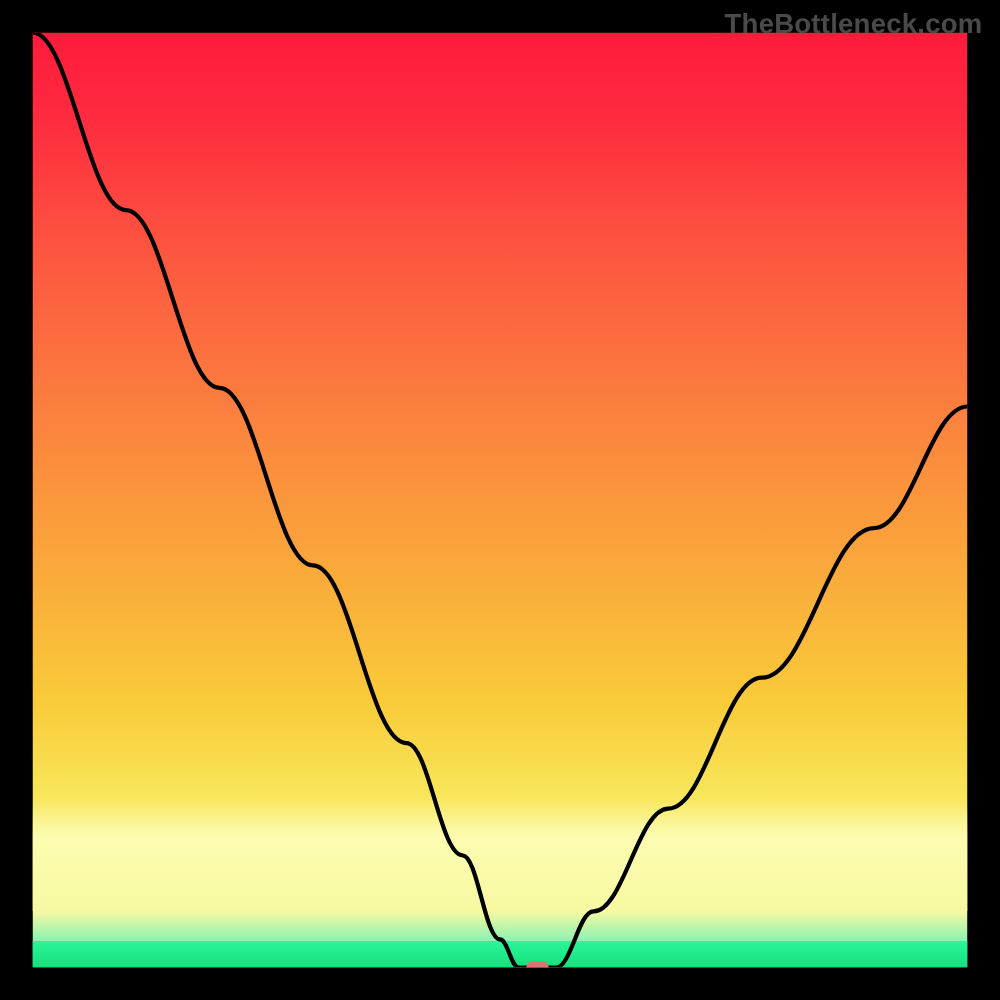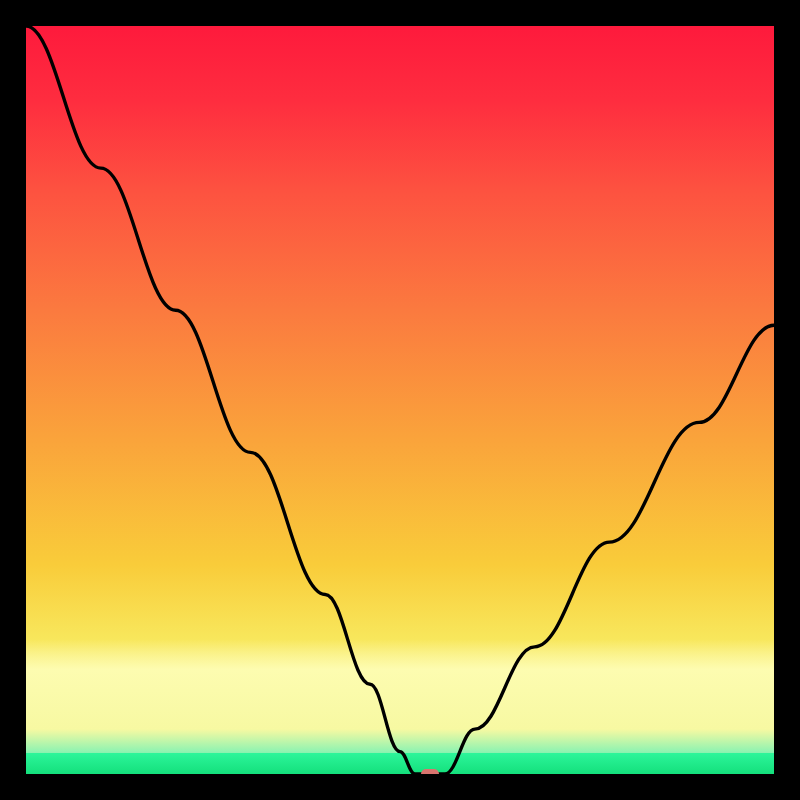--- a/index.html
+++ b/index.html
@@ -85,20 +85,21 @@
     background: #d9746e;
     transform: translate(-50%, -50%);
     z-index: 3;
   }
 </style>
 </head>
 <body>
 
 <div class="frame">
 
+  <div class="watermark">TheBottleneck.com</div>
 
   <div class="plot">
     <div class="gradient"></div>
 
     <svg class="curve" viewBox="0 0 100 100" preserveAspectRatio="none">
       <path fill="none" stroke="#000" stroke-width="0.45" stroke-linecap="round" d="M 0 0 C 4 0, 6 19, 10 19 C 14 19, 16 38, 20 38 C 24 38, 26 57, 30 57 C 34 57, 36 76, 40 76 C 42.4 76, 43.6 88, 46 88 C 47.6 88, 48.4 97, 50 97 C 50.8 97, 51.2 100, 52 100 C 53.6 100, 54.4 100, 56 100 C 57.6 100, 58.4 94, 60 94 C 63.2 94, 64.8 83, 68 83 C 72 83, 74 69, 78 69 C 82.8 69, 85.2 53, 90 53 C 94 53, 96 40, 100 40"></path>
     </svg>
 
     <div class="marker" style="left: 54%; top: 100%;"></div>
   </div>

